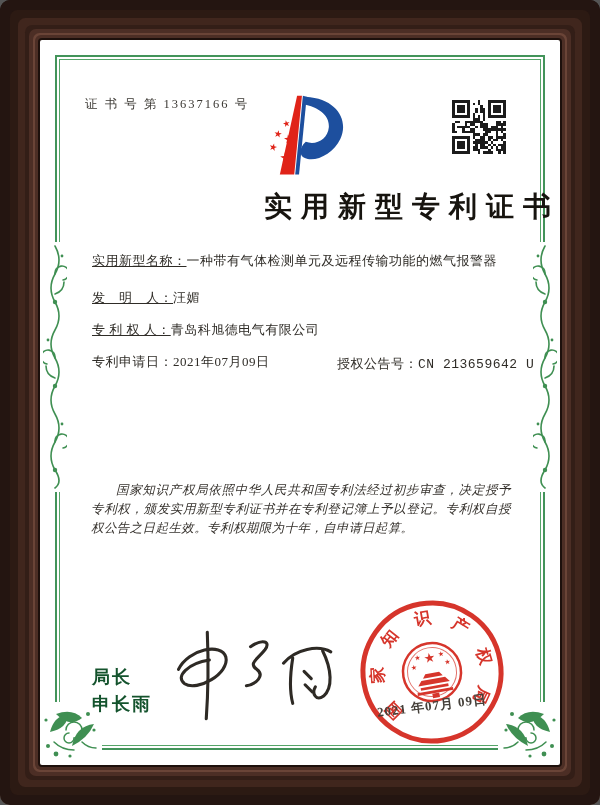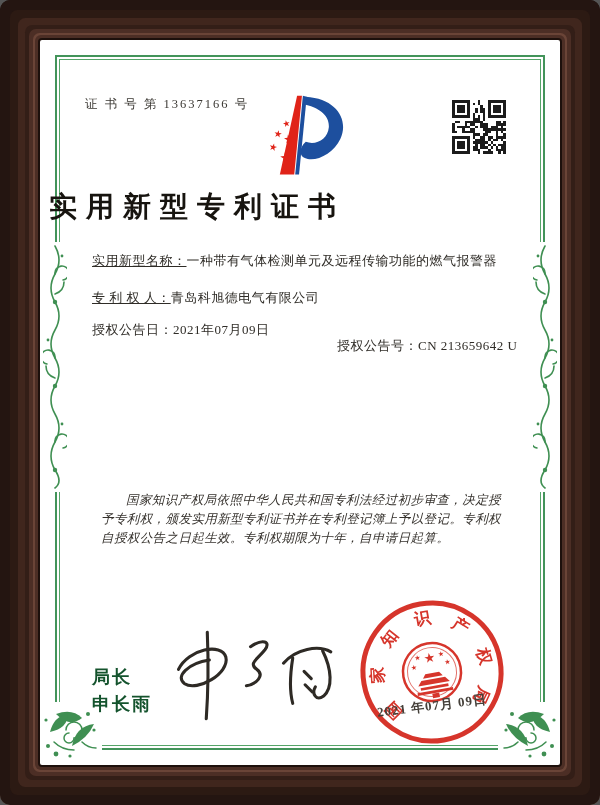--- a/index.html
+++ b/index.html
@@ -25,34 +25,34 @@
   .green-border::after{content:"";position:absolute;inset:2px;border:1px solid #55a468;}
   .ornament{position:absolute;background:#ffffff;line-height:0;}
   .orn-left{left:3px;top:202px;width:24px;height:250px;}
   .orn-right{right:3px;top:202px;width:24px;height:250px;}
   .orn-bl{left:2px;top:662px;width:60px;height:60px;}
   .orn-br{left:458px;top:662px;width:60px;height:60px;}
   .cert-no{position:absolute;left:45px;top:56px;font-size:12.5px;letter-spacing:2px;color:#3a3732;}
   .logo{position:absolute;left:212px;top:50px;width:96px;height:94px;}
   .qr{position:absolute;left:412px;top:60px;width:54px;height:54px;}
   .title{
-    position:absolute;left:0;right:0;top:148px;text-align:left;
+    position:absolute;left:0;right:0;top:148px;text-align:right;
     font-size:28px;font-weight:bold;letter-spacing:9px;text-indent:9px;color:#17140f;
   }
   .fields{position:absolute;left:52px;top:212px;right:46px;font-size:13px;color:#2f2c27;}
   .f-row{height:32px;letter-spacing:0.5px;white-space:nowrap;}
   .f-row.first{margin-bottom:5px;}
   .f-label{display:inline-block;text-decoration:underline;}
   .grant-row{position:relative;height:32px;font-size:13px;letter-spacing:0.5px;white-space:nowrap;}
-  .grant-right{position:absolute;left:245px;top:16px;}
+  .grant-right{position:absolute;left:245px;top:2px;font-family:Liberation Mono, monospace;}
   .legal{
     position:absolute;left:48px;right:46px;top:438px;
     font-size:12.5px;line-height:19px;color:#35312c;font-style:italic;text-align:justify;
   }
-  .legal p{margin:13px;text-indent:2em;letter-spacing:0.4px;}
+  .legal p{margin:3px;text-indent:2em;letter-spacing:0.4px;}
   .signer{position:absolute;left:52px;top:624px;font-family:"Liberation Sans","DejaVu Sans",sans-serif;
     font-weight:bold;font-size:18px;color:#14532d;line-height:27px;letter-spacing:2px;}
   .signature{position:absolute;left:122px;top:586px;width:175px;height:98px;}
   .seal{position:absolute;left:316px;top:556px;width:152px;height:152px;}
   .seal-char{font-size:16.5px;font-weight:bold;fill:#d3261b;font-family:"Liberation Serif","DejaVu Serif",serif;}
   .seal-date{font-size:13px;font-weight:bold;fill:#45403a;letter-spacing:1px;
     font-family:"Liberation Serif","DejaVu Serif",serif;}
 </style>
 </head>
 <body>
@@ -406,23 +406,24 @@
           <rect x="15" y="20" width="1.02" height="1.02" fill="#1c1c1c"></rect>
           <rect x="18" y="20" width="1.02" height="1.02" fill="#1c1c1c"></rect>
           <rect x="20" y="20" width="1.02" height="1.02" fill="#1c1c1c"></rect>
         </svg>
     </div>
 
     <div class="title">实用新型专利证书</div>
 
     <div class="fields">
       <div class="f-row first"><span class="f-label">实用新型名称：</span><span>一种带有气体检测单元及远程传输功能的燃气报警器</span></div>
+      <div class="f-row"><span class="f-label">发　明　人：</span><span>汪媚</span></div>
       <div class="f-row"><span class="f-label">专 利 权 人：</span><span>青岛科旭德电气有限公司</span></div>
       <div class="grant-row">
-        <span><span>授权公告日：</span><span>2021年07月09日</span></span>
+        <span><span>专利申请日：</span><span>2021年07月09日</span></span>
         <span class="grant-right"><span>授权公告号：</span><span>CN 213659642 U</span></span>
       </div>
     </div>
 
     <div class="legal">
       <p>国家知识产权局依照中华人民共和国专利法经过初步审查，决定授予专利权，颁发实用新型专利证书并在专利登记簿上予以登记。专利权自授权公告之日起生效。专利权期限为十年，自申请日起算。</p>
     </div>
 
     <div class="signer">
       <div>局长</div>

